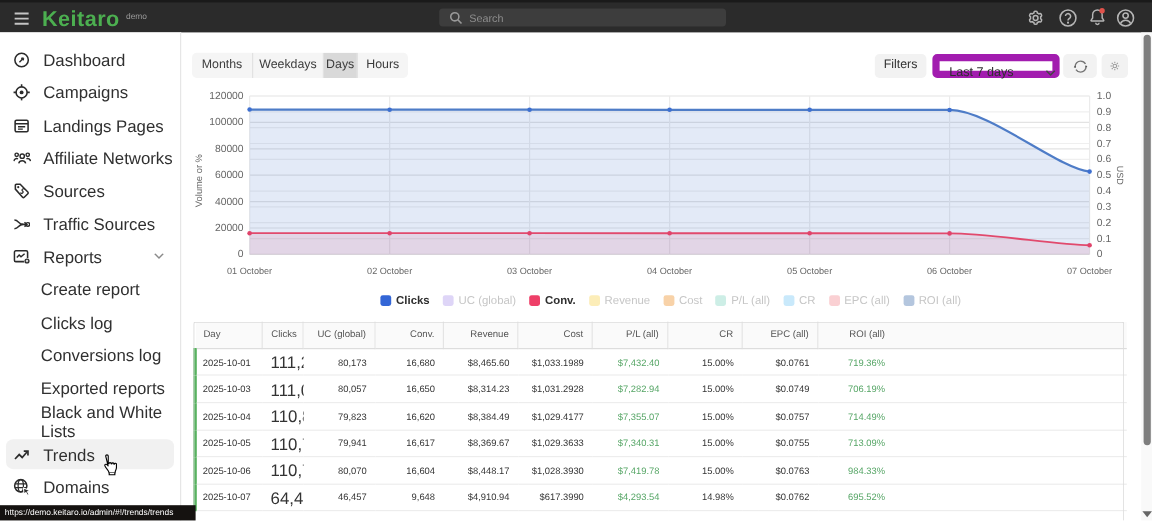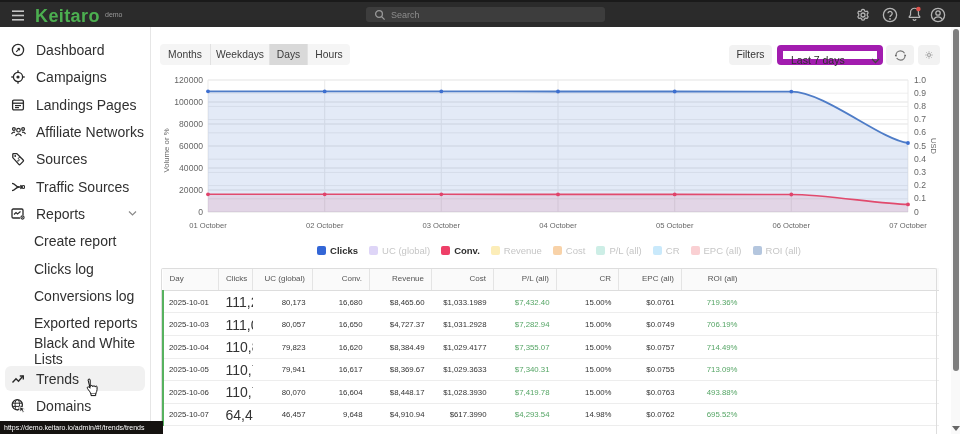--- a/index.html
+++ b/index.html
@@ -227,21 +227,21 @@
           <line x1="1.4" y1="7.9" x2="11.2" y2="7.9" stroke="#2b2b2b" stroke-width="1"></line>
           <path d="M8.6 8.2 L14.2 10.4 L11.9 11.3 L13.3 13.5 L11.9 14.3 L10.6 12 L9 13.4 Z" fill="#2b2b2b" stroke="#fff" stroke-width="0.9"></path>
         </svg>
       <div class="txt">Domains</div>
     </div>
   </div>
 
   <div id="tabs">
     <div class="tab" style="width:51px">Months</div>
     <div class="tab" style="width:59px">Weekdays</div>
-    <div class="tab sel" style="width:38px">Days</div>
+    <div class="tab sel" style="width:28px">Days</div>
     <div class="tab" style="width:42px">Hours</div>
   </div>
 
   <div class="btn" style="left:729px;width:43px">Filters</div>
   <div id="selbox">Last 7 days
     <svg class="abs" style="left:88px;top:7px" width="9" height="6" viewBox="0 0 9 6">
         <path d="M1 1 L4.5 4.5 L8 1" fill="none" stroke="#444" stroke-width="1.3"></path>
       </svg>
   </div>
   <div class="btn" style="left:886px;width:28px">
@@ -410,21 +410,21 @@
             <td>15.00%</td>
             <td>$0.0761</td>
             <td class="grn">719.36%</td>
             <td></td>
           </tr>
       <tr>
             <td class="day">2025-10-03</td>
             <td class="clk">111,002</td>
             <td>80,057</td>
             <td>16,650</td>
-            <td>$4,727.37</td>
+            <td>$8,314.23</td>
             <td>$1,031.2928</td>
             <td class="grn">$7,282.94</td>
             <td>15.00%</td>
             <td>$0.0749</td>
             <td class="grn">706.19%</td>
             <td></td>
           </tr>
       <tr>
             <td class="day">2025-10-04</td>
             <td class="clk">110,805</td>
@@ -454,21 +454,21 @@
       <tr>
             <td class="day">2025-10-06</td>
             <td class="clk">110,704</td>
             <td>80,070</td>
             <td>16,604</td>
             <td>$8,448.17</td>
             <td>$1,028.3930</td>
             <td class="grn">$7,419.78</td>
             <td>15.00%</td>
             <td>$0.0763</td>
-            <td class="grn">493.88%</td>
+            <td class="grn">984.33%</td>
             <td></td>
           </tr>
       <tr>
             <td class="day">2025-10-07</td>
             <td class="clk">64,419</td>
             <td>46,457</td>
             <td>9,648</td>
             <td>$4,910.94</td>
             <td>$617.3990</td>
             <td class="grn">$4,293.54</td>

